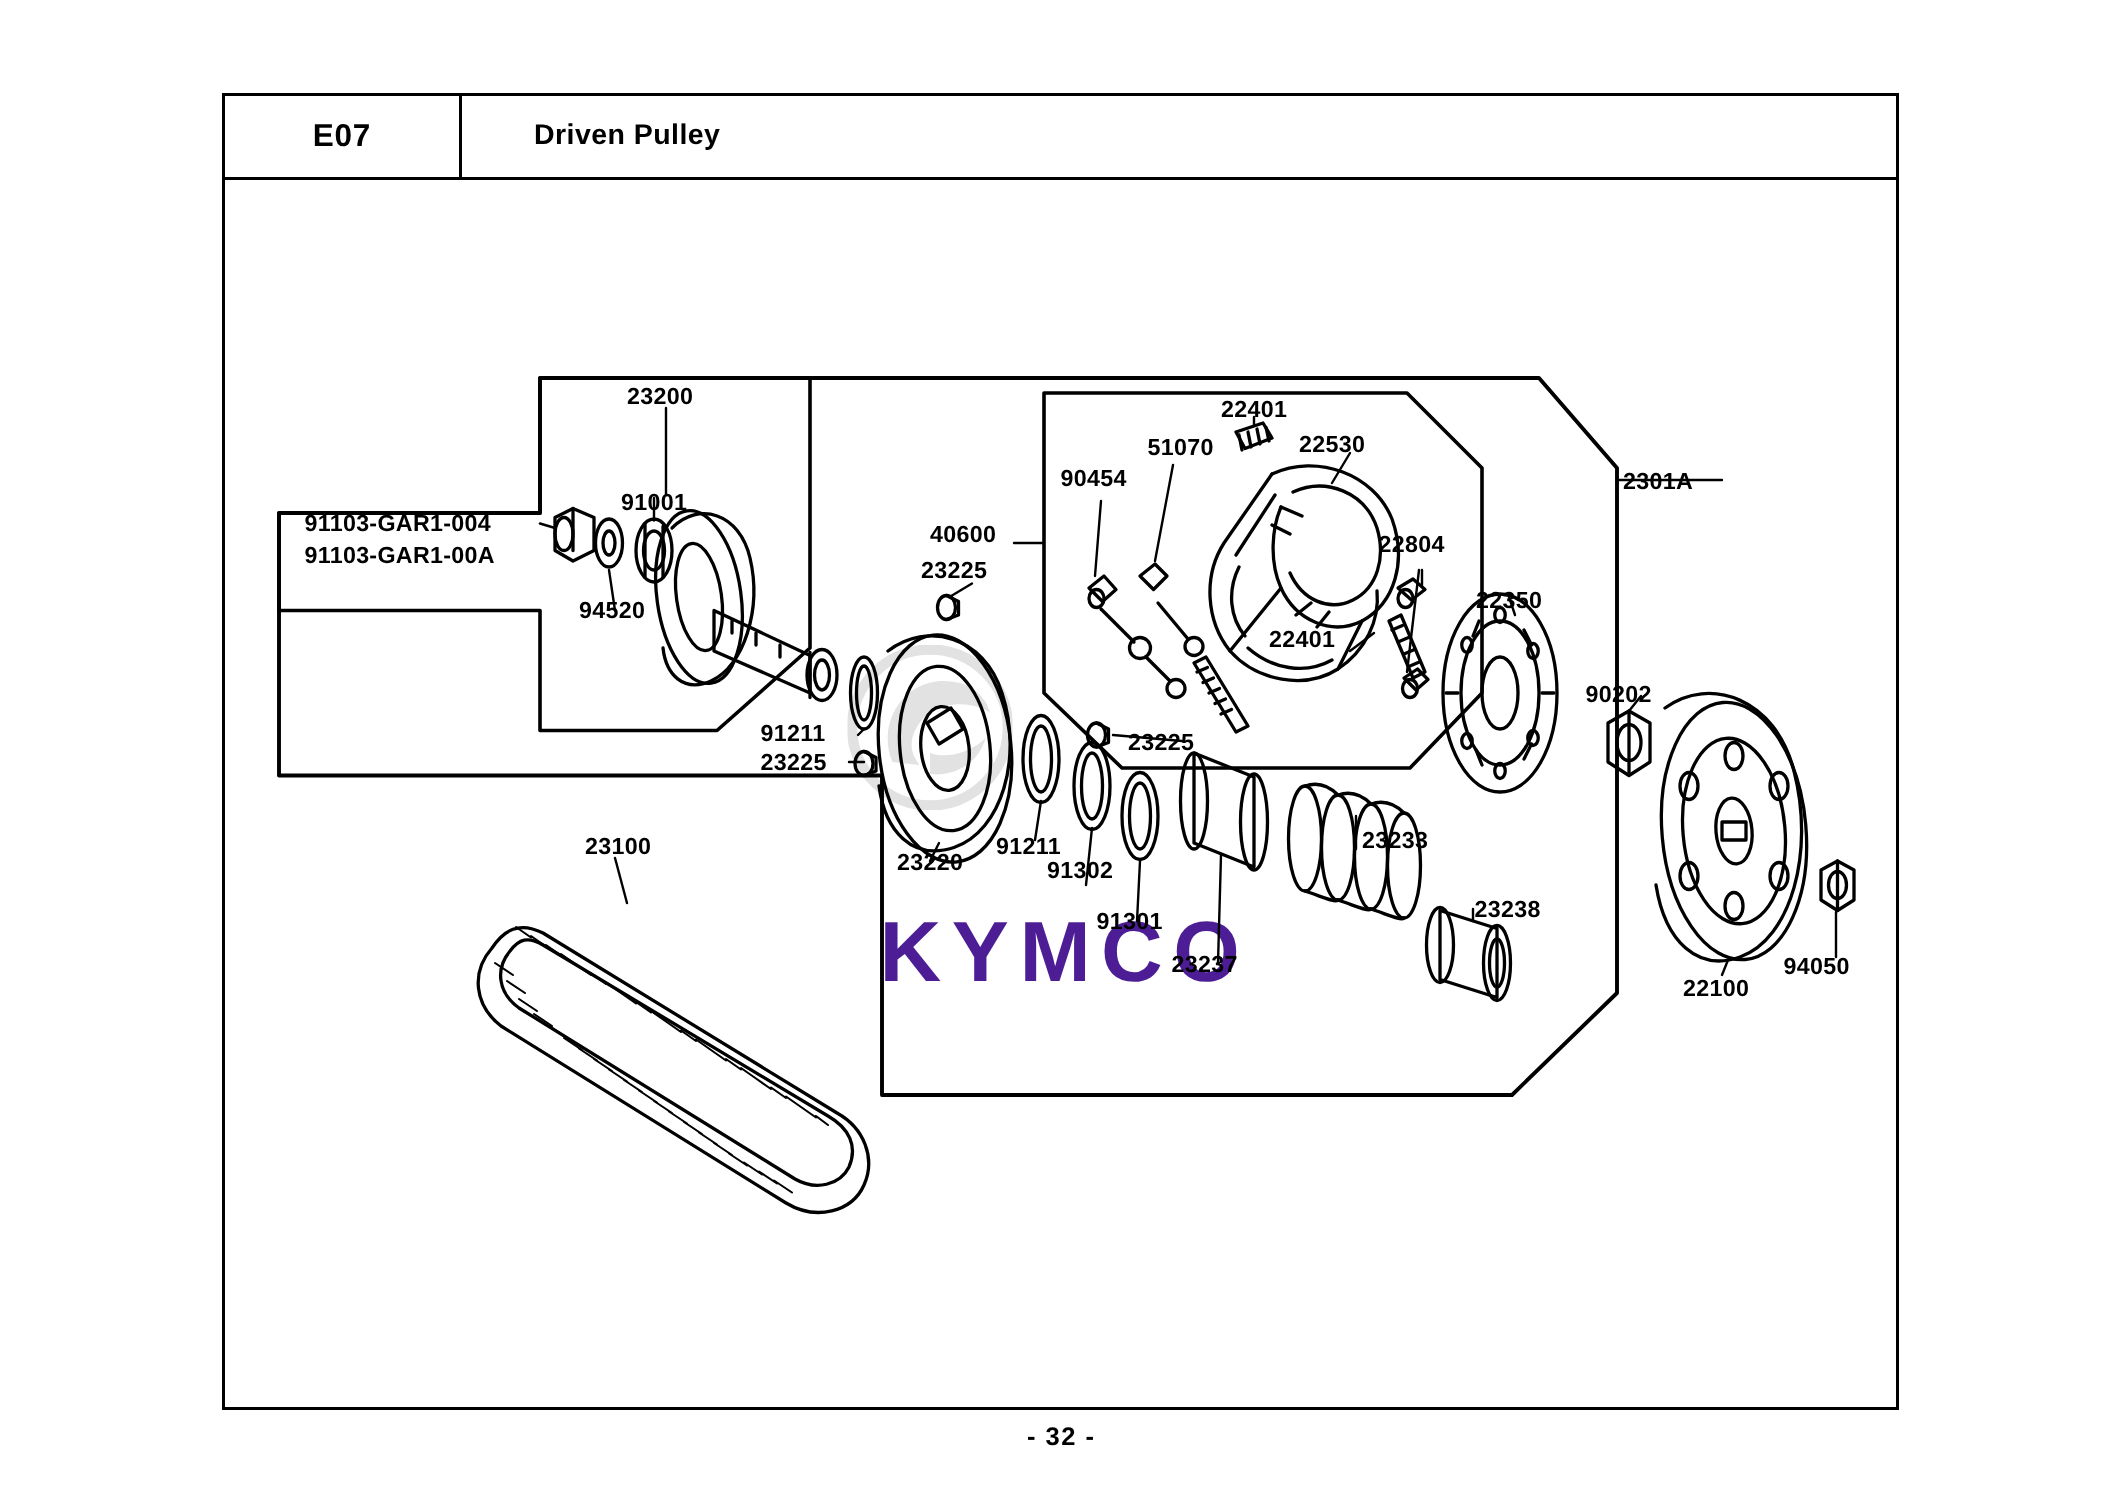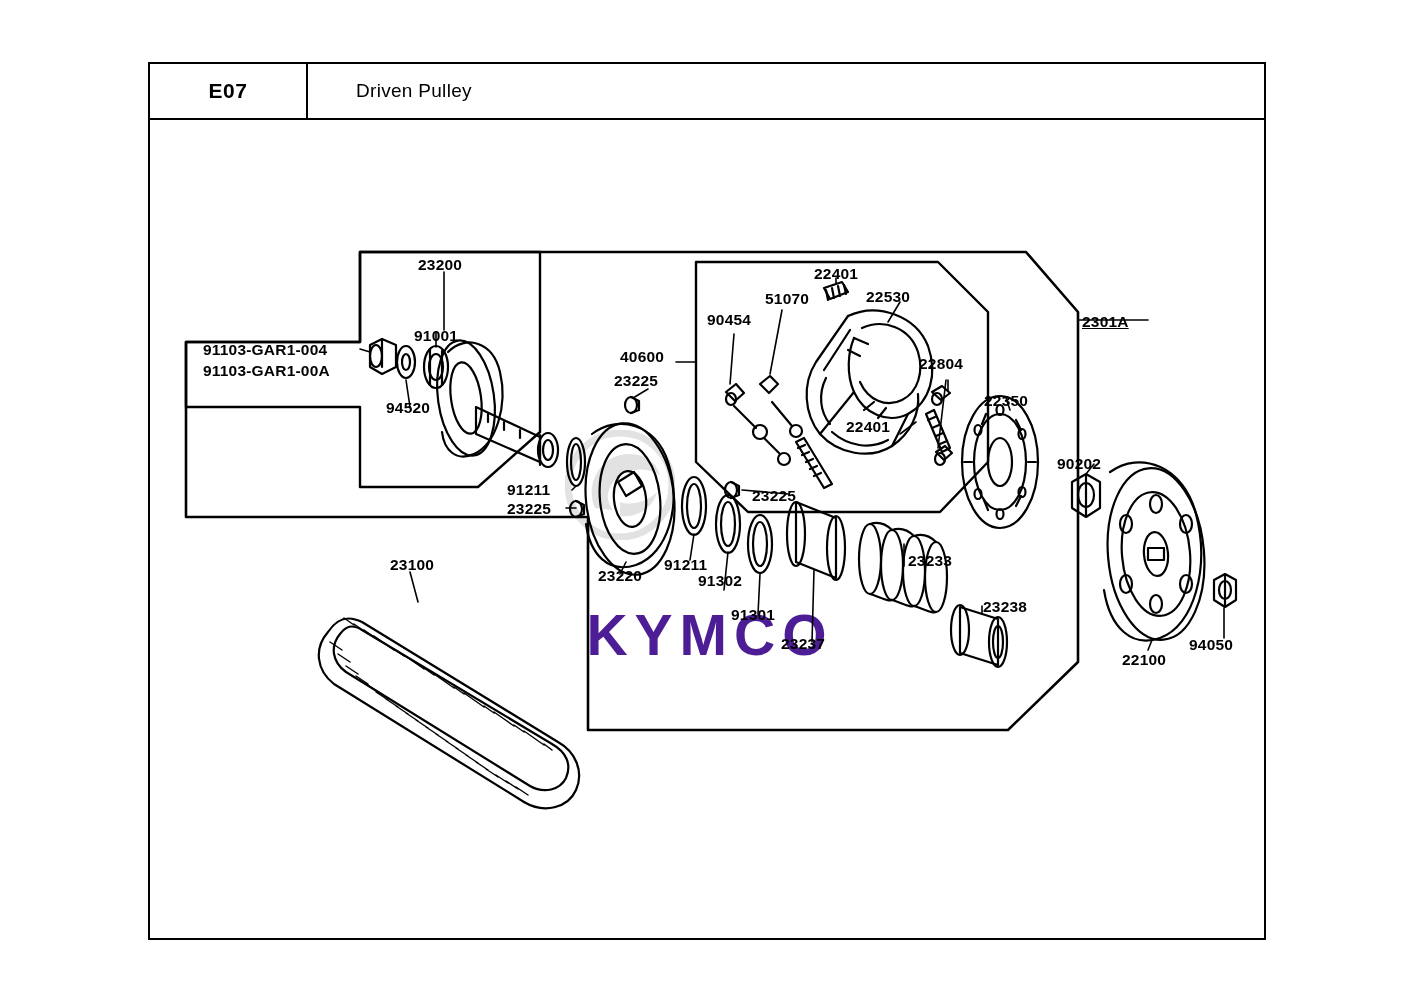--- a/index.html
+++ b/index.html
@@ -4,21 +4,21 @@
 <style>
   html,body{margin:0;padding:0;background:#ffffff;}
   body{width:1415px;height:1000px;font-family:"Liberation Sans",sans-serif;color:#000;position:relative;overflow:hidden;}
   #page{position:absolute;left:0;top:0;width:1415px;height:946px;}
 
   
   .frame{position:absolute;left:148px;top:62px;width:1118px;height:878px;border:2px solid #000;box-sizing:border-box;}
   .title-cell{position:absolute;left:148px;top:62px;width:160px;height:58px;border:2px solid #000;box-sizing:border-box;display:flex;align-items:center;justify-content:center;}
   .title-cell span{font-size:21px;font-weight:bold;letter-spacing:.5px;}
   .title-bar{position:absolute;left:308px;top:62px;width:958px;height:58px;border-top:2px solid #000;border-right:2px solid #000;border-bottom:2px solid #000;box-sizing:border-box;display:flex;align-items:center;}
-  .title-bar span{font-size:19px;font-weight:normal;margin-left:48px;letter-spacing:.3px;}
+  .title-bar span{font-size:19px;font-weight:bold;margin-left:48px;letter-spacing:.3px;}
 
   .pagenum{position:absolute;left:0;top:948px;width:1415px;text-align:center;font-size:17px;font-weight:bold;letter-spacing:1px;}
 
   
   .wm{position:absolute;left:520px;top:430px;width:380px;height:250px;pointer-events:none;}
   .wm-text{position:absolute;left:0;top:172px;width:380px;text-align:center;font-size:57px;font-weight:bold;color:#4c1d95;letter-spacing:7px;}
   .wm-logo{position:absolute;left:45px;top:0;width:110px;height:110px;}
 
   
   .lbl{position:absolute;font-size:15.5px;font-weight:bold;white-space:nowrap;letter-spacing:.2px;}
@@ -289,34 +289,35 @@
 
   <div class="lbl" style="left:418px;top:256px;"><span>23200</span></div>
   <div class="lbl" style="left:414px;top:327px;"><span>91001</span></div>
   <div class="lbl" style="left:203px;top:341px;"><span>91103-GAR1-004</span></div>
   <div class="lbl" style="left:203px;top:362px;"><span>91103-GAR1-00A</span></div>
   <div class="lbl" style="left:386px;top:399px;"><span>94520</span></div>
   <div class="lbl" style="left:814px;top:265px;"><span>22401</span></div>
   <div class="lbl" style="left:765px;top:290px;"><span>51070</span></div>
   <div class="lbl" style="left:866px;top:288px;"><span>22530</span></div>
   <div class="lbl" style="left:707px;top:311px;"><span>90454</span></div>
-  <div class="lbl" style="left:1082px;top:313px;text-decoration:underline;"><span>2301A</span></div>
+  <div class="lbl" style="left:1082px;top:313px;"><span>2301A</span></div>
   <div class="lbl" style="left:620px;top:348px;"><span>40600</span></div>
   <div class="lbl" style="left:919px;top:355px;text-align:center;"><span>22804</span></div>
   <div class="lbl" style="left:614px;top:372px;"><span>23225</span></div>
   <div class="lbl" style="left:984px;top:392px;"><span>22350</span></div>
   <div class="lbl" style="left:846px;top:418px;"><span>22401</span></div>
   <div class="lbl" style="left:1057px;top:455px;"><span>90202</span></div>
   <div class="lbl" style="left:507px;top:481px;"><span>91211</span></div>
   <div class="lbl" style="left:507px;top:500px;"><span>23225</span></div>
   <div class="lbl" style="left:752px;top:487px;"><span>23225</span></div>
   <div class="lbl" style="left:390px;top:556px;"><span>23100</span></div>
   <div class="lbl" style="left:598px;top:567px;"><span>23220</span></div>
   <div class="lbl" style="left:664px;top:556px;"><span>91211</span></div>
   <div class="lbl" style="left:908px;top:552px;"><span>23233</span></div>
   <div class="lbl" style="left:698px;top:572px;"><span>91302</span></div>
   <div class="lbl" style="left:731px;top:606px;"><span>91301</span></div>
   <div class="lbl" style="left:983px;top:598px;"><span>23238</span></div>
   <div class="lbl" style="left:1189px;top:636px;"><span>94050</span></div>
   <div class="lbl" style="left:781px;top:635px;"><span>23237</span></div>
   <div class="lbl" style="left:1122px;top:651px;"><span>22100</span></div>
 
+  <div class="pagenum">- 32 -</div>
 </div>
 
 </body></html>

